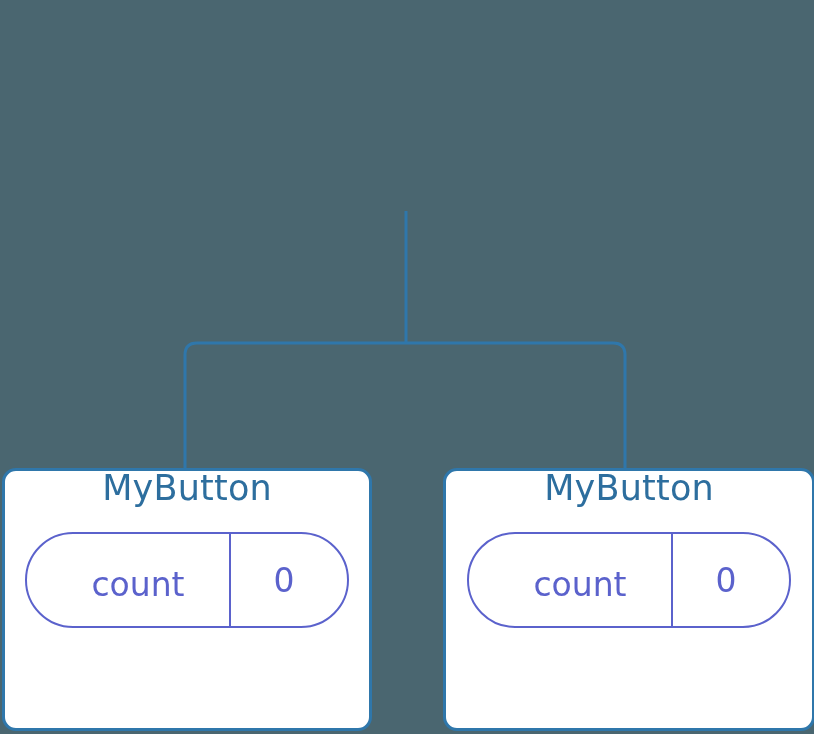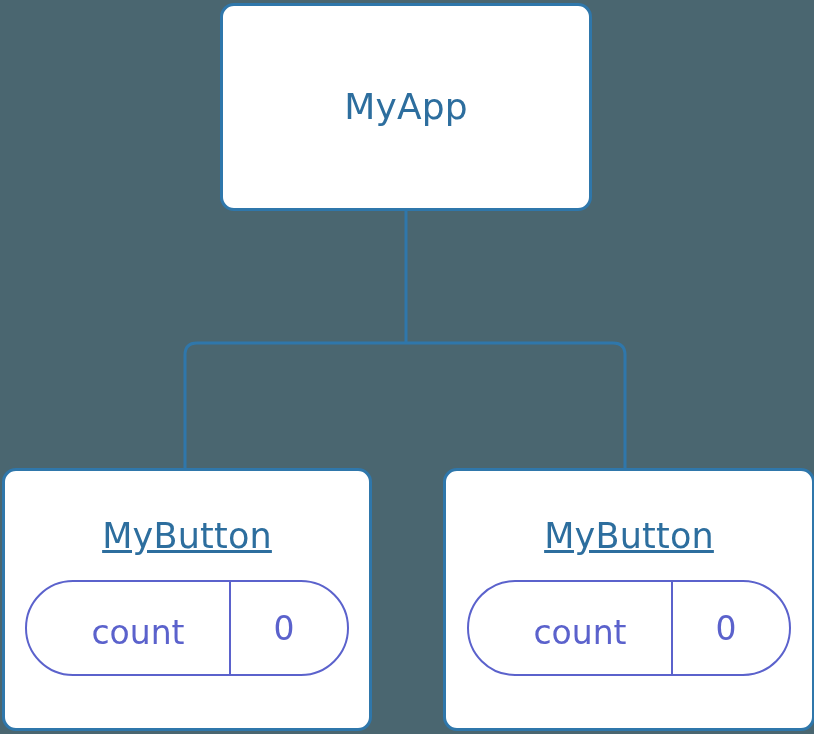--- a/index.html
+++ b/index.html
@@ -76,22 +76,20 @@
     letter-spacing: 0.2px;
     line-height: 1;
     white-space: nowrap;
   }
 
   #node-root .node-title {
     font-size: 36px;
   }
 
   .child-title {
-    margin-top: 48px;
-    text-decoration: underline;
   }
 
   
   .state-pill {
     margin-top: 26px;
     display: flex;
     align-items: stretch;
     height: 96px;
     border: 2px solid #5b62cc;
     border-radius: 48px;
@@ -136,23 +134,20 @@
 <div id="diagram-canvas">
 
   <svg id="connectors" viewBox="0 0 814 734" width="814" height="734" aria-hidden="true">
 
     <path d="M 406 211 L 406 343" fill="none" stroke="#2f77ab" stroke-width="3"></path>
 
     <path d="M 406 343 L 197 343 Q 185 343 185 355 L 185 470" fill="none" stroke="#2f77ab" stroke-width="3"></path>
     <path d="M 406 343 L 613 343 Q 625 343 625 355 L 625 470" fill="none" stroke="#2f77ab" stroke-width="3"></path>
   </svg>
 
-  <div id="node-root" class="node-card">
-    <span class="node-title">MyApp</span>
-  </div>
 
   <div id="node-child-left" class="node-card">
     <span class="node-title child-title">MyButton</span>
     <div class="state-pill">
       <span class="pill-key">count</span>
       <span class="pill-divider"></span>
       <span class="pill-value">0</span>
     </div>
   </div>
 

